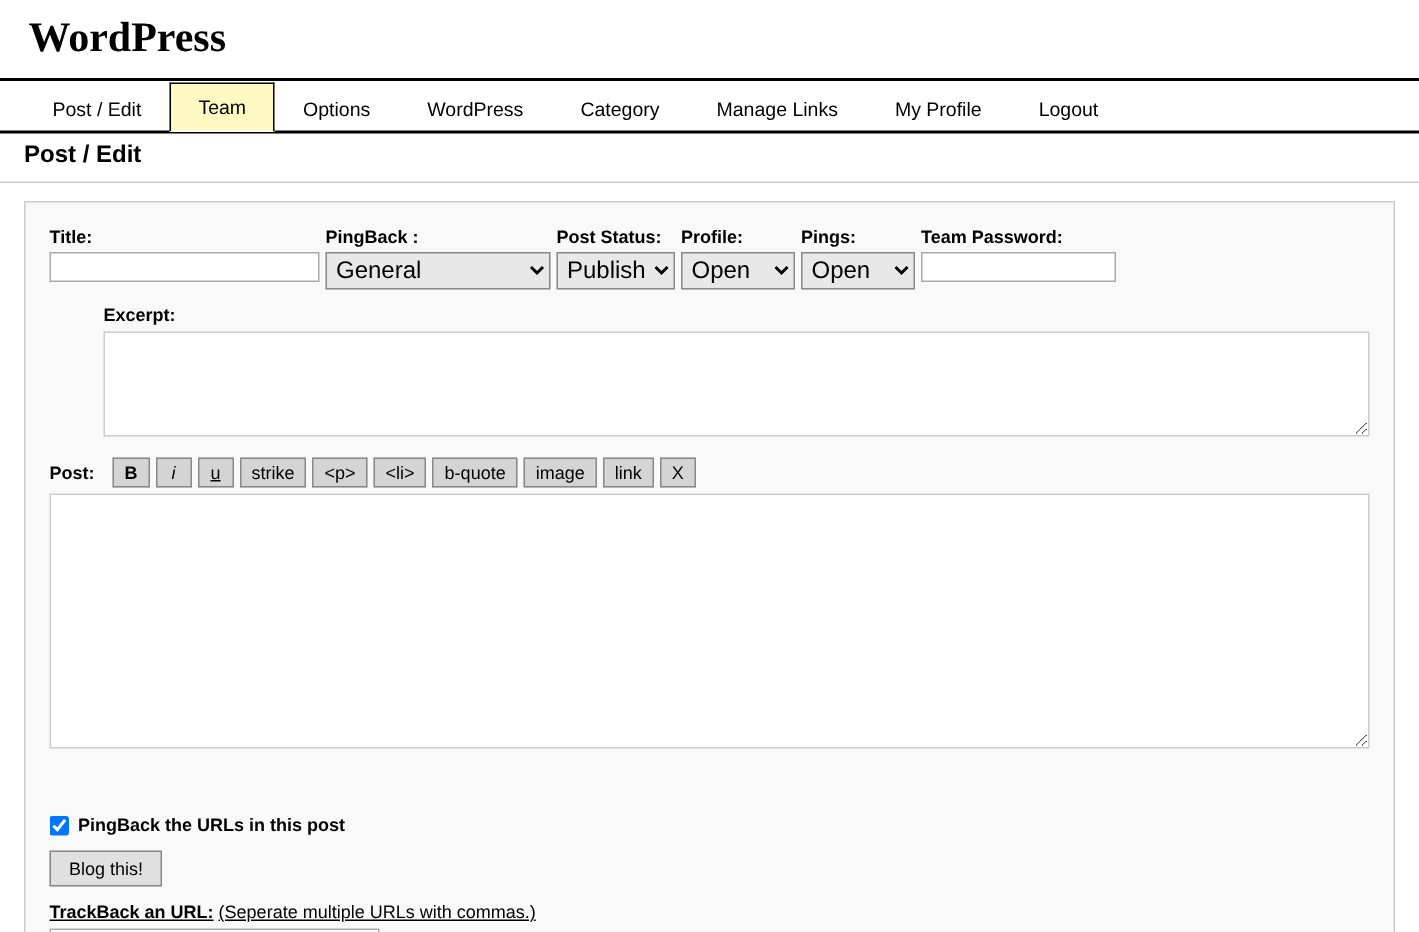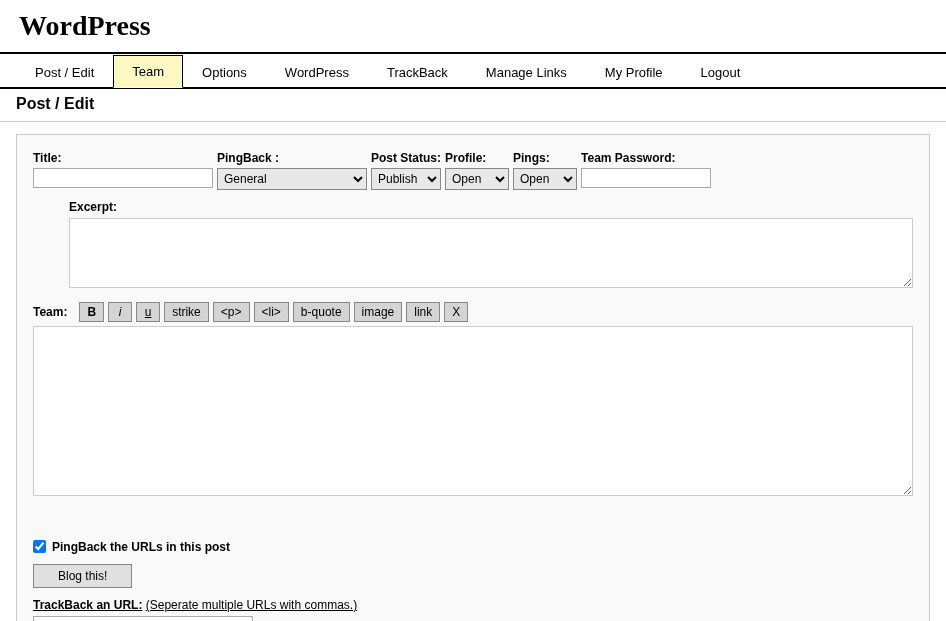--- a/index.html
+++ b/index.html
@@ -90,21 +90,21 @@
     }
     .field-group input[type="text"] {
       border: 1px solid #aaa;
       padding: 2px 4px;
       font-size: 12px;
       background: #fff;
     }
     .field-group select {
       border: 1px solid #888;
       padding: 2px 2px;
-      font-size: 12px;
+      font-size: 16px;
       background: #e8e8e8;
       cursor: pointer;
     }
 
     #title-field { width: 180px; }
     #category-select { width: 150px; }
     #post-password-field { width: 130px; }
 
     
     .excerpt-section {
@@ -164,34 +164,34 @@
       border: 1px solid #ccc;
       background: #fff;
       font-size: 12px;
       resize: vertical;
       padding: 4px;
     }
 
     
     .pingback-row {
       display: flex;
-      align-items: flex-start;
+      align-items: flex-end;
       gap: 6px;
       margin-bottom: 10px;
       font-family: Arial, sans-serif;
       font-size: 12px;
       font-weight: bold;
       margin-top: 40px;
     }
 
     
     .blog-this-btn {
       border: 1px solid #888;
       background: #e0e0e0;
-      padding: 4px 24px;
+      padding: 4px 12px;
       font-size: 12px;
       font-family: Arial, sans-serif;
       cursor: pointer;
       margin-bottom: 10px;
       display: inline-block;
     }
 
     
     .trackback-row {
       font-family: Arial, sans-serif;
@@ -227,21 +227,21 @@
 
 <div id="header" data-name="header">
   <div id="site-title" data-name="site-title">WordPress</div>
 </div>
 
 <nav id="nav" data-name="nav">
   <a class="nav-item" data-name="nav-post-edit">Post / Edit</a>
   <a class="nav-item hovered" data-name="nav-team">Team</a>
   <a class="nav-item" data-name="nav-options">Options</a>
   <a class="nav-item" data-name="nav-categories">WordPress</a>
-  <a class="nav-item" data-name="nav-template">TrackBack</a>
+  <a class="nav-item" data-name="nav-template">Category</a>
   <a class="nav-item" data-name="nav-manage-links">Manage Links</a>
   <a class="nav-item" data-name="nav-my-profile">My Profile</a>
   <a class="nav-item" data-name="nav-logout">Logout</a>
 </nav>
 
 <div id="page-title-bar" data-name="page-title-bar">
   <h2 data-name="page-title">Post / Edit</h2>
 </div>
 
 <div id="main" data-name="main-content">
@@ -293,21 +293,21 @@
       </div>
     </div>
 
     <div class="excerpt-section" data-name="excerpt-section">
       <label data-name="excerpt-label">Excerpt:</label>
       <textarea data-name="excerpt-textarea" style=""></textarea>
     </div>
 
     <div class="post-section" data-name="post-section">
       <div class="post-toolbar" data-name="post-toolbar">
-        <span class="post-toolbar-label" data-name="post-label">Team:</span>
+        <span class="post-toolbar-label" data-name="post-label">Post:</span>
         <button class="toolbar-btn bold-btn" data-name="toolbar-bold-btn">B</button>
         <button class="toolbar-btn italic-btn" data-name="toolbar-italic-btn">i</button>
         <button class="toolbar-btn underline-btn" data-name="toolbar-underline-btn">u</button>
         <button class="toolbar-btn" data-name="toolbar-strike-btn">strike</button>
         <button class="toolbar-btn" data-name="toolbar-p-btn">&lt;p&gt;</button>
         <button class="toolbar-btn" data-name="toolbar-li-btn">&lt;li&gt;</button>
         <button class="toolbar-btn" data-name="toolbar-bquote-btn">b-quote</button>
         <button class="toolbar-btn" data-name="toolbar-image-btn">image</button>
         <button class="toolbar-btn" data-name="toolbar-link-btn">link</button>
         <button class="toolbar-btn" data-name="toolbar-x-btn">X</button>

